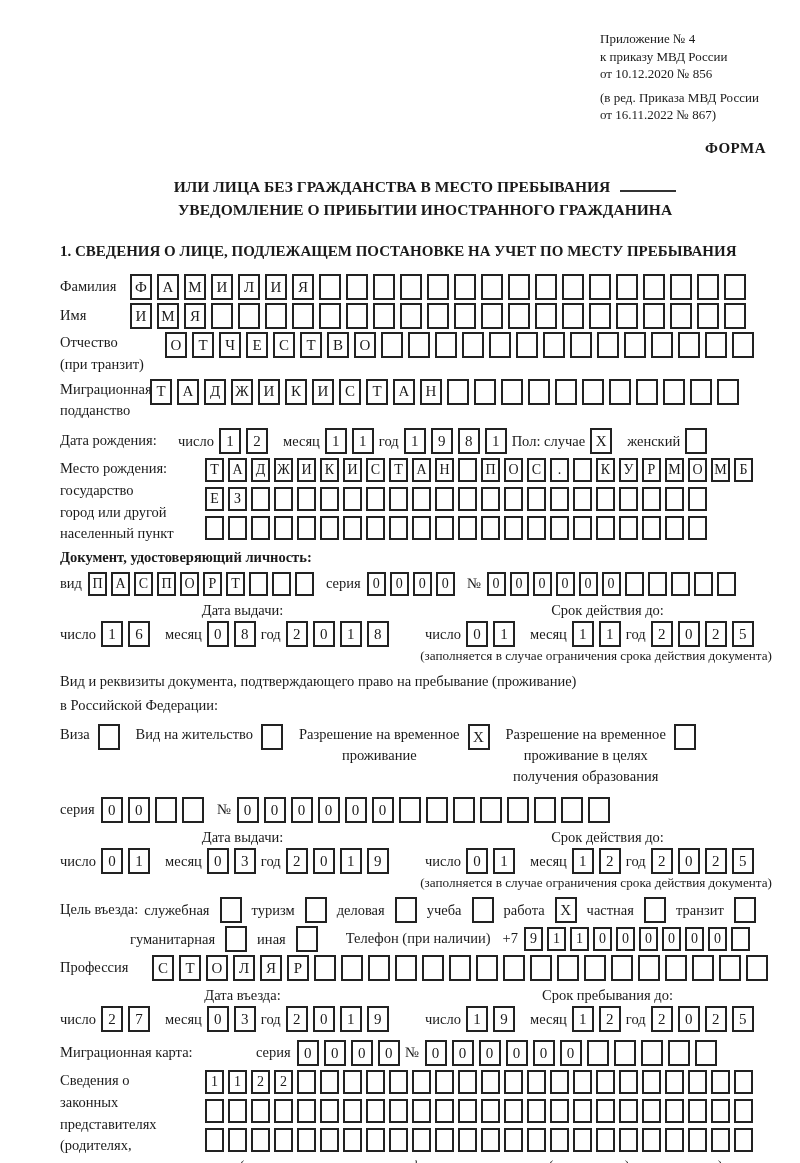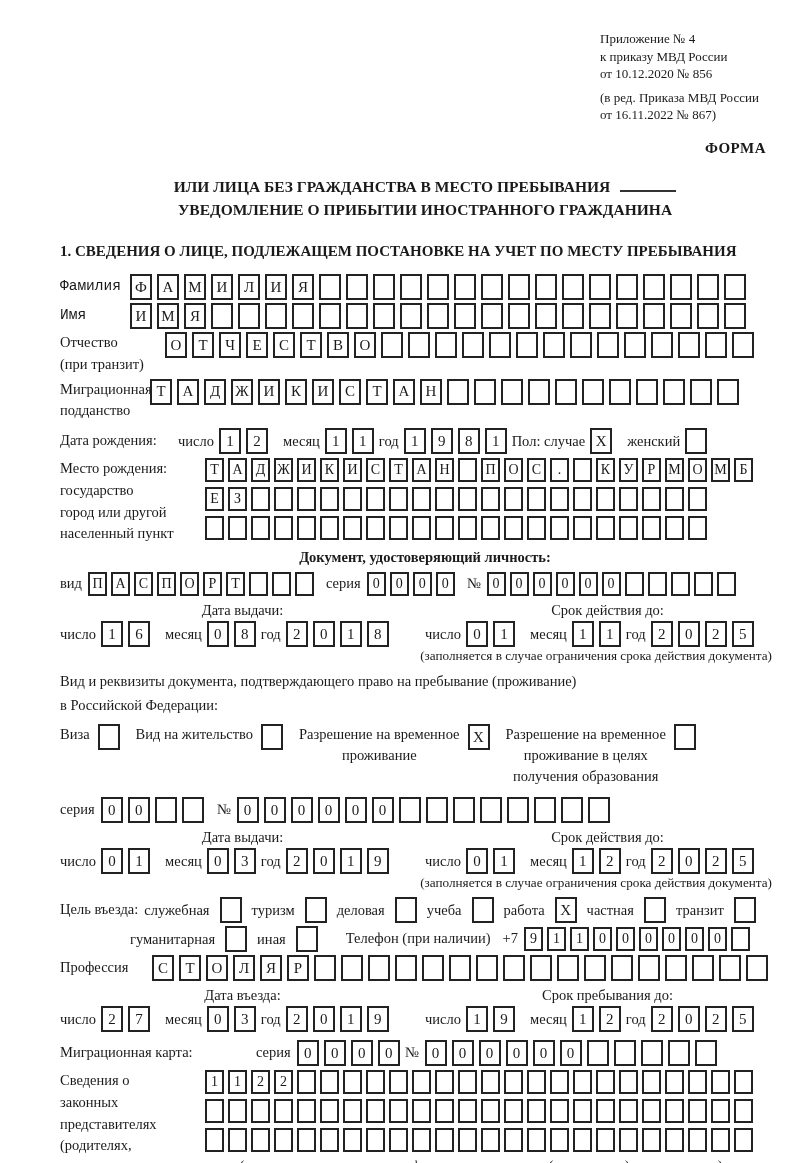--- a/index.html
+++ b/index.html
@@ -10,27 +10,27 @@
   .hdr-right{margin-left:auto;width:190px;font-size:13px;line-height:1.35;}
   .hdr-right .edition{margin-top:6px;}
   .forma{margin-top:16px;margin-right:24px;text-align:right;font-weight:bold;font-size:15px;letter-spacing:.5px;}
   .title{margin-top:18px;text-align:center;font-weight:bold;font-size:15.5px;line-height:1.5;}
   .blank{display:inline-block;width:56px;border-bottom:2px solid #333;margin-left:10px;vertical-align:baseline;}
   .sec{margin-top:22px;margin-bottom:14px;font-weight:bold;font-size:15px;}
   
   .frow{display:flex;align-items:center;margin-bottom:3px;}
   .frow.top{align-items:flex-start;}
   .flabel{font-size:14.5px;flex:none;line-height:1.5;}
-  .w70{width:70px;font-family:Liberation Mono, monospace;} .w90{width:90px;} .w105{width:105px;} .w145{width:145px;}
+  .w70{width:70px;} .w90{width:90px;} .w105{width:105px;} .w145{width:145px;}
   .boxes{display:flex;flex-wrap:nowrap;}
   .cbox{box-sizing:border-box;flex:none;display:inline-flex;align-items:center;justify-content:center;
         width:22px;height:26px;border:2px solid #222;margin-right:5px;font-size:15px;background:#fff;}
   .tight .cbox, .cbox.t{width:19px;height:24px;margin-right:4px;font-size:14px;}
   .stack .boxes{margin-bottom:5px;}
-  .center-bold{text-align:center;font-weight:bold;font-size:14.5px;margin:4px 0 6px 0;}
+  .center-bold{text-align:left;font-weight:bold;font-size:14.5px;margin:4px 0 6px 0;}
   .ml{margin-left:8px;margin-right:6px;}
   .mr6{margin-right:6px;}
   
   .dates-row{display:flex;align-items:flex-start;margin-top:6px;}
   .dg.left{width:365px;flex:none;}
   .dg.right{flex:1;}
   .dg-h{text-align:center;font-size:14.5px;margin-bottom:2px;}
   .dg-l{display:flex;align-items:center;}
   .dlab{font-size:14.5px;flex:none;margin-right:5px;}
   .gap{margin-left:10px;}

